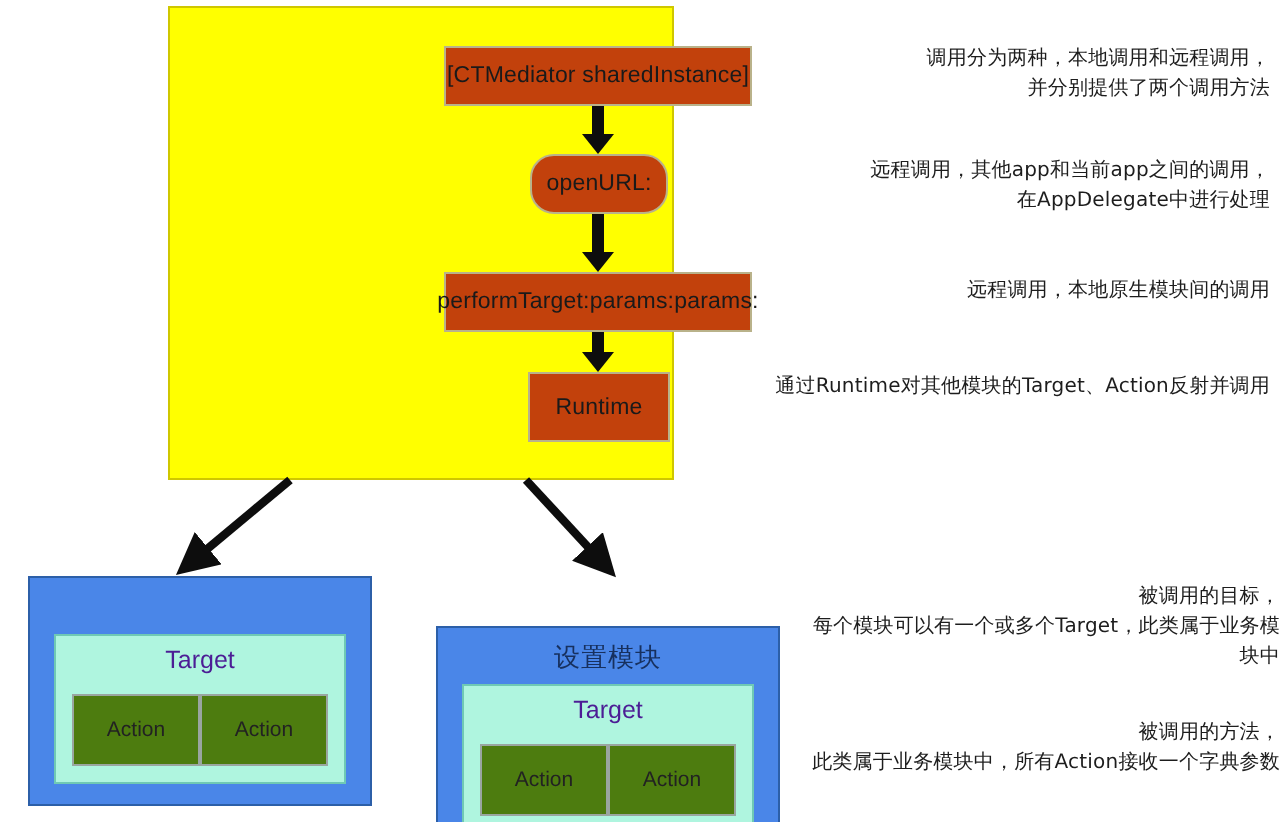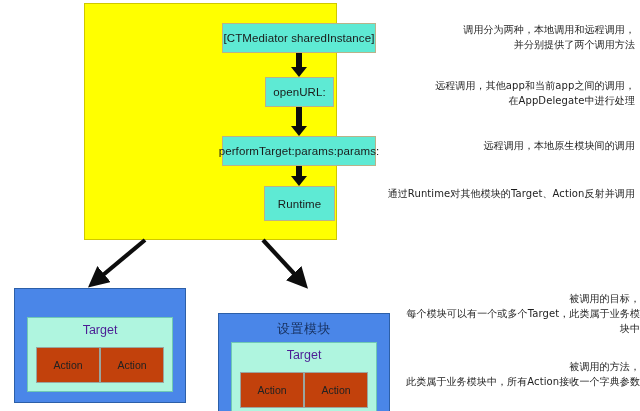--- a/index.html
+++ b/index.html
@@ -23,34 +23,34 @@
     top: 3px;
     width: 253px;
     height: 237px;
     background: #ffff00;
     border: 1.5px solid #cfc700;
     box-sizing: border-box;
   }
 
   .flow-box {
     position: absolute;
-    background: #5eead4;
+    background: #c2410c;
     border: 1px solid #b9b28a;
     box-sizing: border-box;
     display: flex;
     align-items: center;
     justify-content: center;
     color: #1a1a1a;
     font-size: 11.5px;
     white-space: nowrap;
     letter-spacing: 0.1px;
   }
 
   #box-shared-instance { left: 137px; top: 19px;  width: 154px; height: 30px; }
-  #box-open-url        { left: 180px; top: 73px;  width: 69px;  height: 30px; }
+  #box-open-url        { left: 180px; top: 73px;  width: 69px;  height: 30px; border-radius: 12px; }
   #box-perform-target  { left: 137px; top: 132px; width: 154px; height: 30px; }
   #box-runtime         { left: 179px; top: 182px; width: 71px;  height: 35px; }
 
   
   .v-arrow {
     position: absolute;
     left: 211px;
     width: 6px;
     background: #0d0d0d;
   }
@@ -129,21 +129,21 @@
     right: 8px;
     top: 28px;
     height: 38px;
     display: flex;
     justify-content: space-between;
     align-items: center;
   }
   .action-box {
     width: 64px;
     height: 36px;
-    background: #c2410c;
+    background: #4d7c0f;
     border: 1px solid #9aa5a0;
     box-sizing: border-box;
     display: flex;
     align-items: center;
     justify-content: center;
     font-size: 10.5px;
     color: #222222;
   }
 
   

